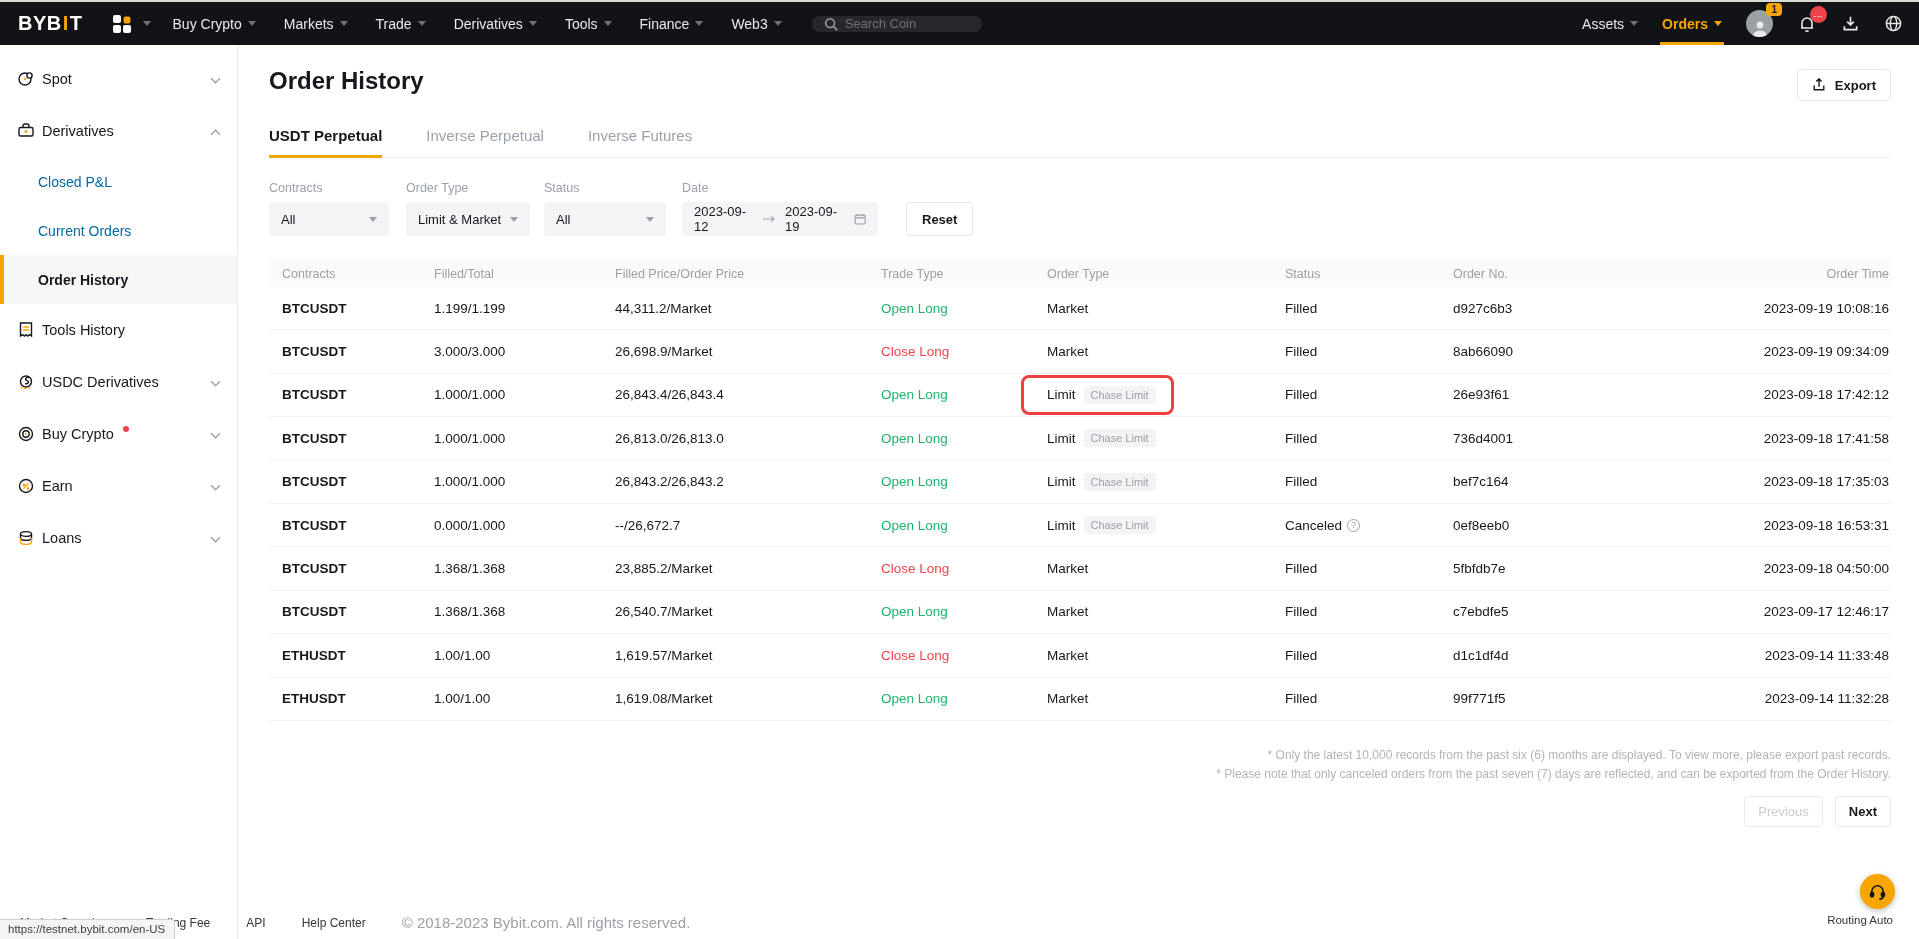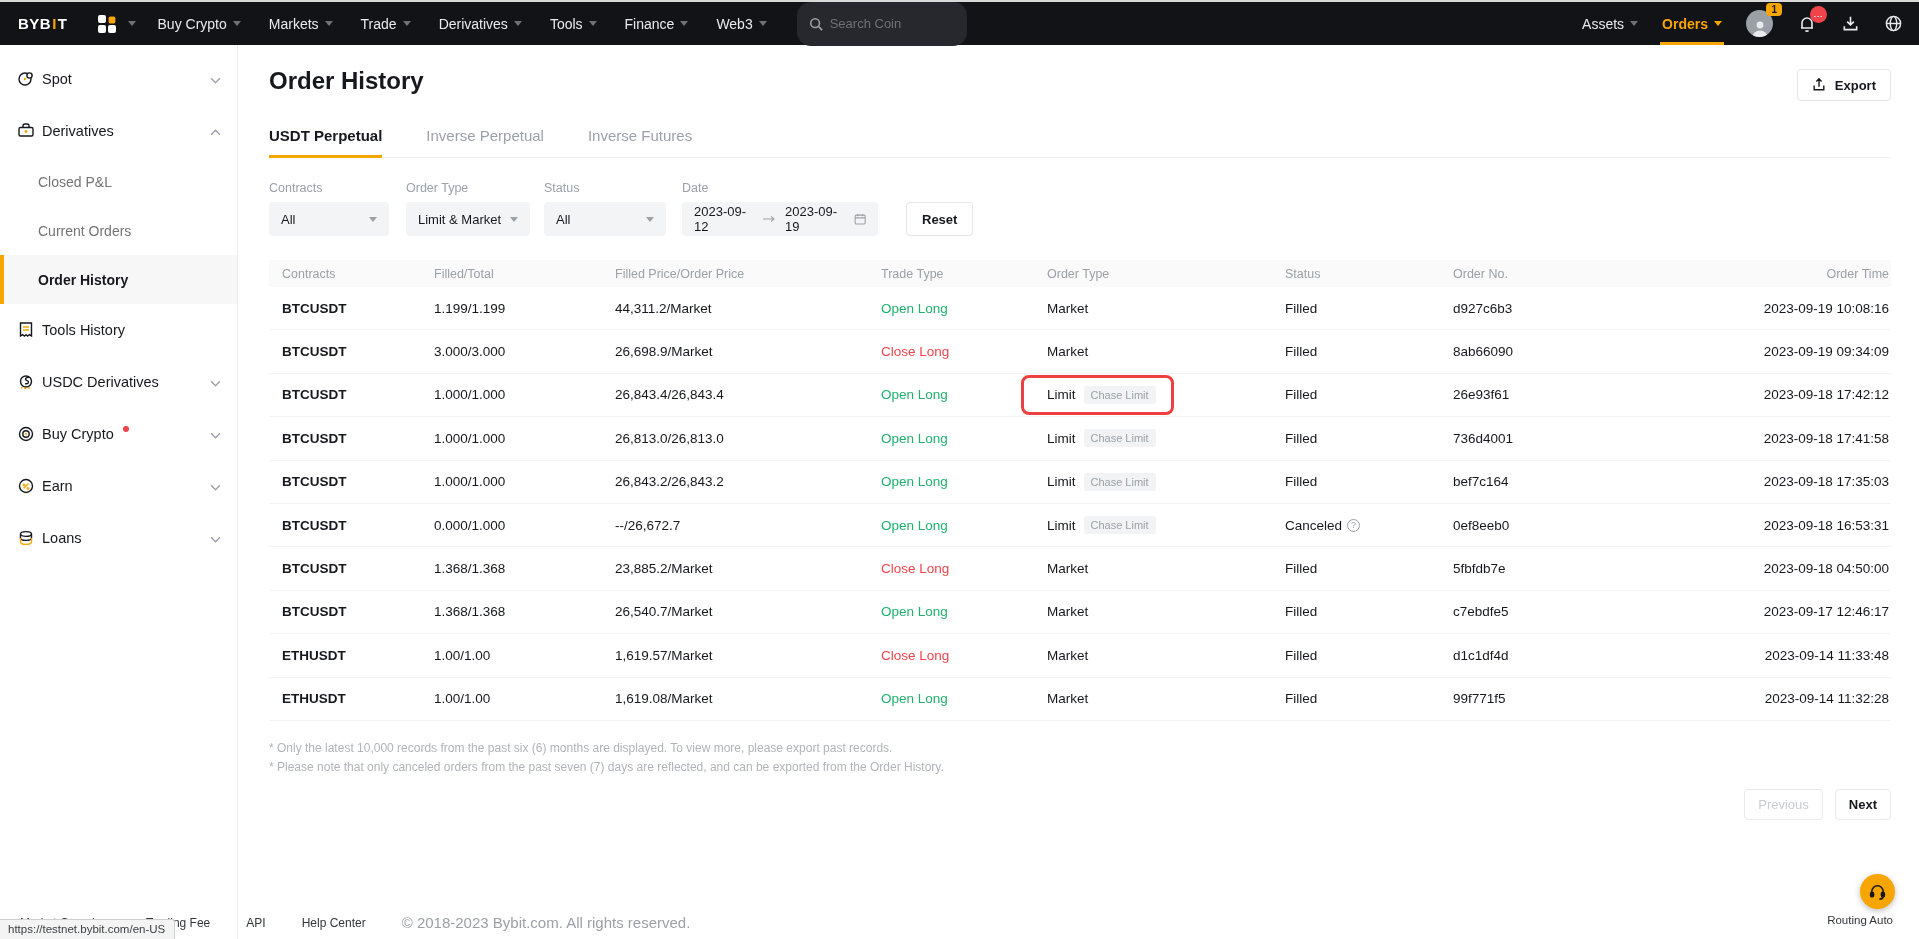--- a/index.html
+++ b/index.html
@@ -2,46 +2,46 @@
 <html><head>
 <meta charset="utf-8">
 <style>
   * { margin:0; padding:0; box-sizing:border-box; }
   html,body { width:1919px; height:939px; overflow:hidden; }
   body { font-family:"Liberation Sans","DejaVu Sans",sans-serif; background:#fff; color:#17181e; position:relative; }
 
   
   .topnav { position:absolute; top:0; left:0; width:1919px; height:45px; background:#121317;
             display:flex; align-items:center; padding:0 16px 0 18px; border-top:2px solid #d8d8d8; }
-  .logo { font-size:15px; font-weight:800; color:#fff; letter-spacing:.5px; display:flex; align-items:baseline; margin-right:22px; }
+  .logo { font-size:20px; font-weight:800; color:#fff; letter-spacing:.5px; display:flex; align-items:baseline; margin-right:22px; }
   .logo .logo-i { color:#f7a600; margin:0 1px; }
   .apps { display:grid; grid-template-columns:8px 8px; grid-template-rows:8px 8px; gap:2px; margin:0 6px 0 8px; cursor:pointer; }
   .apps span { background:#fff; border-radius:2px; }
   .apps span.orange { background:#f7a600; transform:translateY(1px) scale(.85); }
   .caret { width:0; height:0; border-left:4px solid transparent; border-right:4px solid transparent; border-top:5px solid #6e7278; display:inline-block; margin-left:6px; }
   .nav-menu { display:flex; align-items:center; gap:28px; margin-left:22px; }
   .nav-item { color:#e9eaec; font-size:14px; display:flex; align-items:center; cursor:pointer; white-space:nowrap; }
-  .searchbox { margin-left:30px; width:170px; height:44px; background:#26282e; border-radius:14px; display:flex; align-items:center; padding:0 12px; gap:7px; }
+  .searchbox { margin-left:30px; width:170px; height:16px; background:#26282e; border-radius:14px; display:flex; align-items:center; padding:0 12px; gap:7px; }
   .searchbox input { background:transparent; border:none; outline:none; color:#c9ccd0; font-size:13px; width:120px; font-family:inherit; }
   .searchbox input::placeholder { color:#6e7278; }
   .nav-right { margin-left:auto; display:flex; align-items:center; gap:24px; height:100%; }
   .nav-assets { color:#e9eaec; font-size:14px; display:flex; align-items:center; cursor:pointer; }
   .nav-orders { color:#f7a600; font-size:14px; font-weight:600; display:flex; align-items:center; cursor:pointer; height:100%; position:relative; }
   .nav-orders .caret { border-top-color:#f7a600; }
   .nav-orders::after { content:""; position:absolute; left:-2px; right:-2px; bottom:0; height:3px; background:#f7a600; }
   .icon-btn { position:relative; display:flex; align-items:center; cursor:pointer; }
   .avatar { width:27px; height:27px; border-radius:50%; background:#9aa0a6; display:flex; align-items:flex-end; justify-content:center; overflow:hidden; }
   .badge-num { position:absolute; top:-7px; right:-9px; background:#f7a600; color:#17181e; font-size:10px; font-weight:700; border-radius:4px; padding:1px 5px; }
   .badge-dot { position:absolute; top:-8px; right:-10px; background:#ef454a; color:#fff; font-size:8px; font-weight:700; border-radius:50%; width:17px; height:17px; display:flex; align-items:center; justify-content:center; letter-spacing:1px; }
 
   
   .sidebar { position:absolute; top:45px; left:0; width:238px; bottom:0; background:#fff; border-right:1px solid #ededed; padding-top:8px; }
   .side-item { position:relative; display:flex; align-items:center; cursor:pointer; }
   .side-top { height:52px; padding-left:17px; font-size:14.5px; color:#17181e; gap:7px; }
-  .side-sub { height:49px; padding-left:38px; font-size:14px; color:#737373; }
+  .side-sub { height:49px; padding-left:38px; font-size:14px; color:#0369a1; }
   .side-sub.active { background:#f7f7f7; color:#17181e; font-weight:600; }
   .side-sub.active::before { content:""; position:absolute; left:0; top:0; bottom:0; width:4px; background:#f7a600; }
   .side-item .chev { position:absolute; right:16px; }
   .side-icon { width:18px; height:18px; display:flex; align-items:center; justify-content:center; }
   .red-dot { width:6px; height:6px; background:#ef454a; border-radius:50%; display:inline-block; margin:-10px 0 0 2px; }
 
   
   .main { position:absolute; top:45px; left:239px; right:0; bottom:0; padding:0 28px 0 30px; }
   .page-head { display:flex; align-items:flex-start; justify-content:space-between; margin-top:22px; }
   .page-title { font-size:24px; font-weight:700; }
@@ -77,21 +77,21 @@
   .c-trade.open { color:#20b26c; }
   .c-trade.close { color:#ef454a; }
   .c-ordertype { position:relative; display:flex; align-items:center; }
   .chip { background:#f2f3f5; color:#9ba1a7; font-size:11px; border-radius:3px; padding:3px 7px; margin-left:8px; }
   .hl { position:absolute; left:-26px; top:50%; transform:translateY(-50%); width:153px; height:40px;
         border:3px solid #ee4040; border-radius:8px; pointer-events:none; }
   .c-status { display:flex; align-items:center; gap:5px; }
   .help { width:13px; height:13px; border:1px solid #9ba1a7; color:#9ba1a7; border-radius:50%; font-size:9px;
           display:inline-flex; align-items:center; justify-content:center; cursor:pointer; }
 
-  .notes { margin-top:19px; list-style:none; }
+  .notes { margin-top:26px; list-style:none;text-align:right; }
   .notes li { font-size:12px; color:#b0b4b9; line-height:16px; margin-bottom:3px; }
 
   .pagination { display:flex; justify-content:flex-end; gap:12px; margin-top:14px; }
   .pg-btn { border:1px solid #e9eaec; background:#fff; border-radius:4px; padding:7px 13px; font-size:13px; font-family:inherit; cursor:pointer; }
   .pg-prev { color:#c9ccd0; }
   .pg-next { color:#17181e; font-weight:600; }
 
   
   .bottom-links { position:absolute; left:20px; bottom:8px; display:flex; gap:36px; align-items:center; }
   .bottom-links .blink { font-size:12px; color:#33363a; cursor:pointer; white-space:nowrap; }

